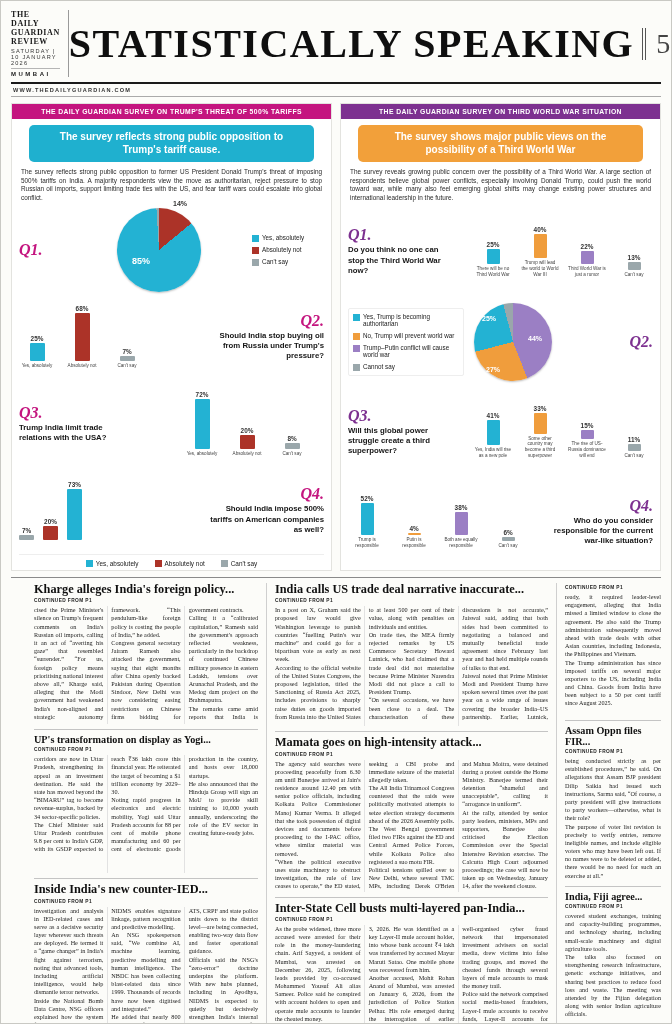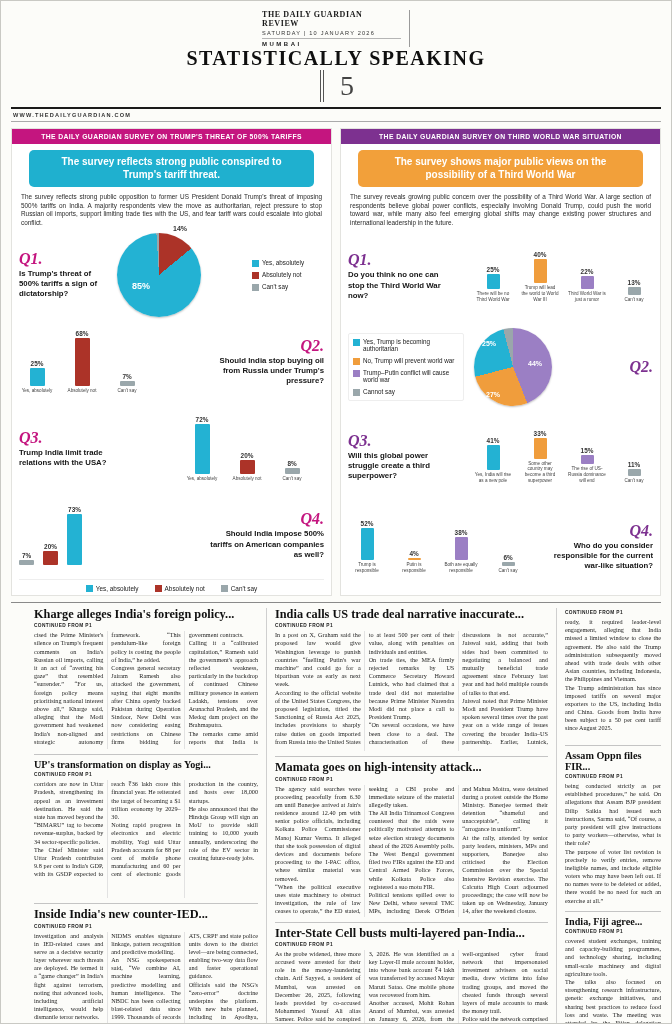--- a/index.html
+++ b/index.html
@@ -1,26 +1,26 @@
 <!DOCTYPE html>
 <html><head>
 <meta charset="utf-8">
 <style>
   *{margin:0;padding:0;box-sizing:border-box;}
   html,body{width:672px;height:1024px;}
   body{background:#dedede;font-family:"Liberation Sans",sans-serif;color:#1a1a1a;}
   .page{width:672px;height:1024px;background:#fcfcf9;border:1px solid #c9c9c4;padding:6px 10px;overflow:hidden;}
 
   
-  .masthead{display:flex;align-items:center;border-bottom:2px solid #1a1a1a;padding:3px 0 5px;flex-direction:column;}
+  .masthead{display:flex;align-items:center;border-bottom:2px solid #1a1a1a;padding:3px 0 5px;}
   .mast-left{width:148px;padding-right:8px;border-right:1px solid #9a9a9a;}
   .review-title{font-family:"Liberation Serif",serif;font-weight:bold;font-size:8px;letter-spacing:.6px;}
   .mast-date{font-size:5.6px;letter-spacing:1.2px;margin-top:2px;color:#333;}
   .mast-city{font-size:6px;font-weight:bold;letter-spacing:2.5px;margin-top:2px;border-top:1px solid #b5b5b5;padding-top:2px;}
-  .mast-title{flex:1;text-align:center;font-family:"Liberation Serif",serif;font-weight:bold;font-size:20px;letter-spacing:1.5px;color:#0f0f0f;white-space:nowrap;}
+  .mast-title{flex:1;text-align:center;font-family:"Liberation Serif",serif;font-weight:bold;font-size:40px;letter-spacing:1.5px;color:#0f0f0f;white-space:nowrap;}
   .mast-page{border-left:4px double #555;margin-left:8px;padding-left:10px;width:40px;text-align:center;font-family:"Liberation Serif",serif;font-size:28px;color:#444;}
   .website-bar{font-size:5.6px;font-weight:bold;letter-spacing:1.2px;color:#333;padding:3px 0 3px 2px;border-bottom:1px solid #aaa;}
 
   
   .surveys{display:flex;gap:8px;margin-top:6px;height:468px;}
   .survey{flex:1;border:1px solid #e3e3df;display:flex;flex-direction:column;padding:0 7px 3px;overflow:hidden;background:#fff;}
   .survey-header{margin:0 -7px;color:#fff;font-weight:bold;font-size:6.8px;letter-spacing:.4px;text-align:center;padding:4px 2px;}
   .survey-header.magenta{background:#c4157f;}
   .survey-header.purple{background:#7d3190;}
   .highlight-box{margin:6px 10px 4px;border-radius:5px;color:#fff;font-weight:bold;font-size:10px;line-height:1.25;text-align:center;padding:6px 12px;}
@@ -79,27 +79,26 @@
     <div class="mast-page">5</div>
   </header>
   <div class="website-bar">
     <span>WWW.THEDAILYGUARDIAN.COM</span>
   </div>
 
   <section class="surveys">
 
     <div class="survey">
       <div class="survey-header magenta">THE DAILY GUARDIAN SURVEY ON TRUMP'S THREAT OF 500% TARIFFS</div>
-      <div class="highlight-box cyan">The survey reflects strong public conspired to Trump's tariff threat.</div>
+      <div class="highlight-box cyan">The survey reflects strong public opposition to Trump's tariff cause.</div>
       <p class="survey-intro">The survey reflects strong public opposition to former US President Donald Trump's threat of imposing 500% tariffs on India. A majority respondents view the move as authoritarian, reject pressure to stop Russian oil imports, support limiting trade ties with the US, and fear tariff wars could escalate into global conflict.</p>
 
       <div class="q-row">
         <div class="q-block" style="width:92px">
           <div class="q-label magenta-text">Q1.</div>
-          <div class="q-text">Is Trump's threat of 500% tariffs a sign of dictatorship?</div>
         </div>
         <div class="pie-wrap">
           <div class="pie" style="width: 84px; height: 84px; background: conic-gradient(rgb(172, 51, 40) 0%, rgb(172, 51, 40) 14%, rgb(35, 178, 211) 14%, rgb(35, 178, 211) 99%, rgb(154, 167, 171) 99%, rgb(154, 167, 171) 100%);"></div>
           <span class="pie-val" style="top:-8px;right:14px;color:#333">14%</span>
           <span class="pie-val" style="bottom:26px;left:15px;color:#fff;font-size:9px">85%</span>
         </div>
         <ul class="legend-v" style="width:72px;margin-left:auto">
           <li>
               <span class="sw" style="background:#23b2d3"></span>
               <span>Yes, absolutely</span>

